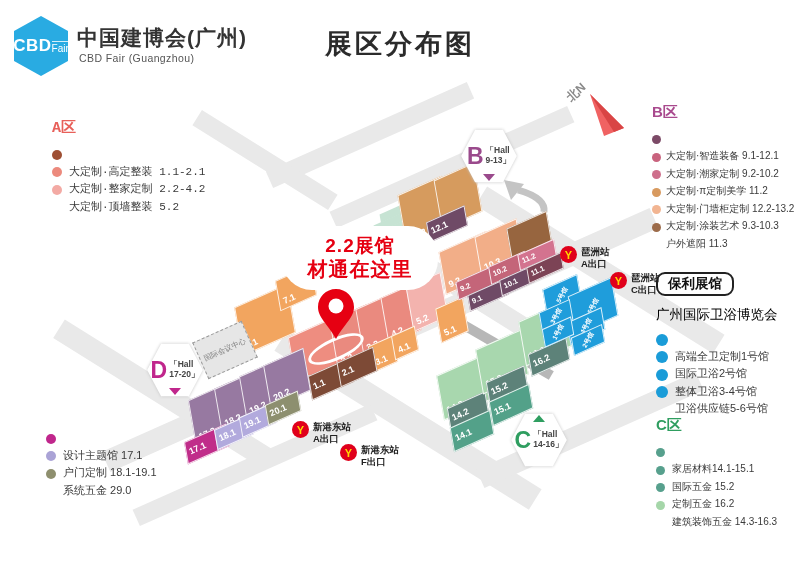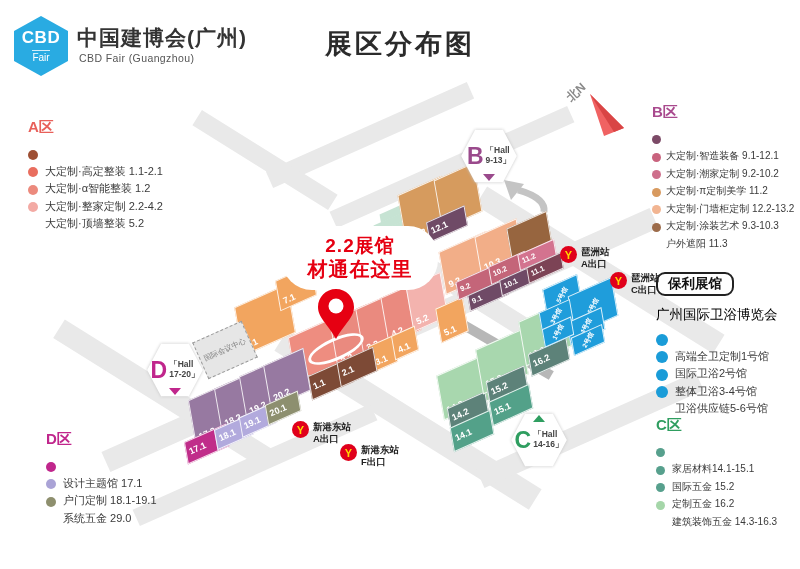--- a/index.html
+++ b/index.html
@@ -2,21 +2,21 @@
 <html><head>
 <meta charset="utf-8">
 <style>
   html,body{margin:0;padding:0;background:#fff;}
   #page{position:relative;width:800px;height:569px;background:#fff;overflow:hidden;
         font-family:"Liberation Sans","DejaVu Sans",sans-serif;}
 
   
   .logo-hex{position:absolute;left:14px;top:16px;width:54px;height:60px;background:#29abe2;
     clip-path:polygon(50% 0,100% 25%,100% 75%,50% 100%,0 75%,0 25%);
-    display:flex;flex-direction:column;align-items:center;justify-content:center;color:#fff;z-index:9;}
+    display:flex;align-items:center;justify-content:center;color:#fff;z-index:9;}
   .logo-hex .abbr{font-size:17px;font-weight:bold;letter-spacing:.5px;line-height:1.1;}
   .logo-hex .sub{font-size:10px;border-top:1px solid rgba(255,255,255,.8);padding-top:1px;margin-top:2px;}
   .h-cn{position:absolute;left:77px;top:24px;font-size:21px;font-weight:bold;color:#333;letter-spacing:1px;z-index:9;}
   .h-en{position:absolute;left:79px;top:52px;font-size:10.5px;color:#555;letter-spacing:.4px;z-index:9;}
   .page-title{position:absolute;left:400px;top:26px;transform:translateX(-50%);
     font-size:27px;font-weight:bold;color:#2b2b2b;letter-spacing:3px;z-index:9;white-space:nowrap;}
 
   
   .compass-label{position:absolute;left:566px;top:84px;transform:rotate(-42deg);
     font-size:12px;color:#8a8a8a;font-weight:bold;z-index:6;}
@@ -343,29 +343,25 @@
   <div class="swoosh"></div>
   <div class="callout">
     <span class="l1">2.2展馆</span>
     <span class="l2">材通在这里</span>
   </div>
   <svg class="pin" width="40" height="52" viewBox="0 0 40 52">
     <path d="M20 1C10 1 2 9 2 19c0 11 10 17 18 32 8-15 18-21 18-32C38 9 30 1 20 1z" fill="#e60012"></path>
     <circle cx="20" cy="18" r="7.5" fill="#fff"></circle>
   </svg>
 
-  <div class="legend" id="legend-a" style="left:28px;top:118px;">
+  <div class="legend" id="legend-a" style="left:52px;top:118px;font-family:Liberation Mono, monospace;">
     <h3 style="color:#e8605a;">A区</h3>
     <div class="l-item">
         <span class="dot" style="background:#9e4f33;"></span>
         <span class="t">大定制·高定整装 1.1-2.1</span>
-      </div>
-    <div class="l-item">
-        <span class="dot" style="background:#e96e5f;"></span>
-        <span class="t">大定制·α智能整装 1.2</span>
       </div>
     <div class="l-item">
         <span class="dot" style="background:#ec8a7d;"></span>
         <span class="t">大定制·整家定制 2.2-4.2</span>
       </div>
     <div class="l-item">
         <span class="dot" style="background:#f3aaa4;"></span>
         <span class="t">大定制·顶墙整装 5.2</span>
       </div>
   </div>
@@ -433,21 +429,20 @@
         <span class="dot" style="background:#57a08d;"></span>
         <span class="t">定制五金 16.2</span>
       </div>
     <div class="l-item">
         <span class="dot" style="background:#a5d6a9;"></span>
         <span class="t">建筑装饰五金 14.3-16.3</span>
       </div>
   </div>
 
   <div class="legend" id="legend-d" style="left:46px;top:430px;">
-    <h3 style="color:#c0268c;">D区</h3>
     <div class="l-item">
         <span class="dot" style="background:#c0268c;"></span>
         <span class="t">设计主题馆 17.1</span>
       </div>
     <div class="l-item">
         <span class="dot" style="background:#aaa3d6;"></span>
         <span class="t">户门定制 18.1-19.1</span>
       </div>
     <div class="l-item">
         <span class="dot" style="background:#8e8f6e;"></span>

